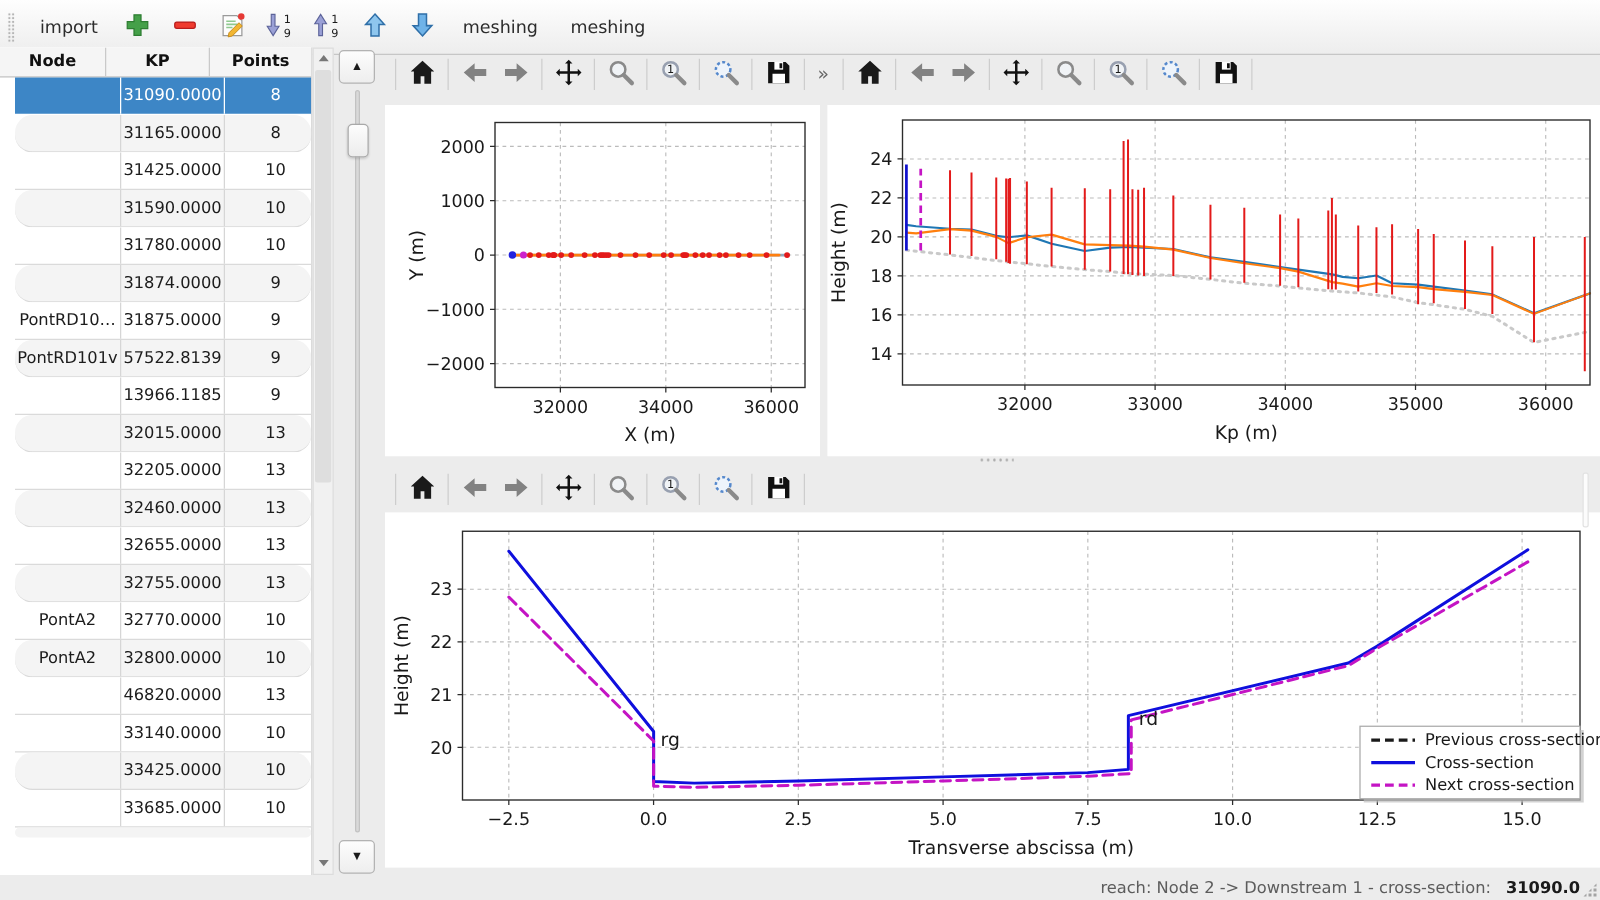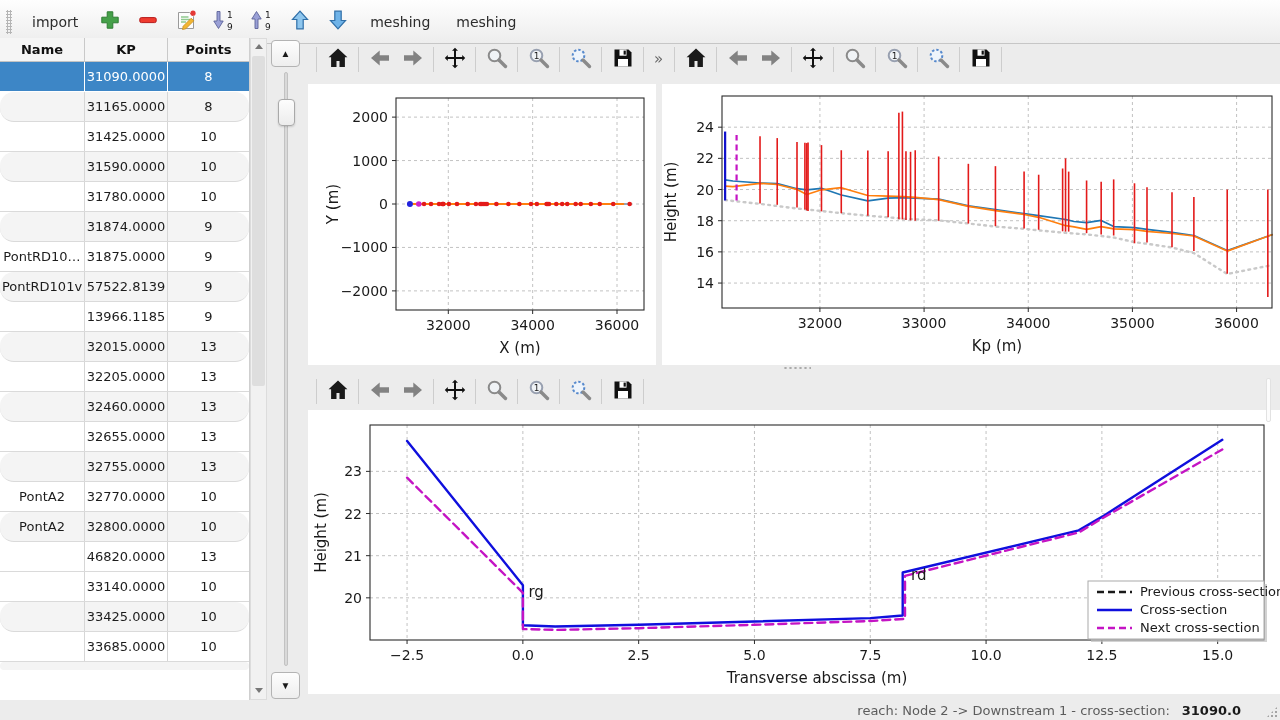--- a/index.html
+++ b/index.html
@@ -7,21 +7,21 @@
   .abs{position:absolute;}
   
   #main-toolbar{left:0;top:0;width:1280px;height:44px;background:linear-gradient(#fefefe,#ededed);border-bottom:1px solid #c6c6c6;box-sizing:border-box;display:flex;align-items:center;gap:6px;padding-left:6px;}
   .grip-v{width:6px;height:24px;background-image:radial-gradient(#b5b5b5 1px,transparent 1.2px);background-size:3px 3px;margin-right:4px;}
   .tb-text{font-size:14px;color:#2c2c2c;padding:5px 10px;background:none;border:none;font-family:inherit;}
   .tb-icon{width:32px;height:30px;display:flex;align-items:center;justify-content:center;background:none;border:none;padding:0;}
   
   #table-panel{left:0;top:38px;width:250px;height:662px;background:#fff;font-size:13px;border-right:1px solid #cfcfcf;box-sizing:border-box;overflow:hidden;}
   .thead{display:grid;grid-template-columns:85px 83px 82px;height:23px;background:#f5f5f5;border-bottom:1px solid #c3c3c3;}
   .th{display:flex;align-items:center;justify-content:center;font-weight:bold;color:#111;border-right:1px solid #c9c9c9;box-sizing:border-box;}
-  .trow{display:grid;grid-template-columns:85px 83px 82px;height:30px;border-bottom:1px solid #dadada;box-sizing:border-box;background:#fff;color:#1c1c1c;}
+  .trow{display:grid;grid-template-columns:85px 83px 82px;height:30px;border-bottom:1px solid #dadada;box-sizing:border-box;background:#fff;color:#1c1c1c;margin-left:12px;}
   .trow.alt{background:#f4f4f4;border-radius:14px;}
   .trow.selected{background:#3d86c6;color:#fff;border-bottom:1px solid #fff;}
   .tcell{display:flex;align-items:center;justify-content:center;border-right:1px solid #d6d6d6;box-sizing:border-box;overflow:hidden;white-space:nowrap;}
   .trow.selected .tcell{border-right:1px solid #fff;}
   
   #table-scrollbar{left:250px;top:38px;width:17px;height:662px;background:#f1f1f1;border:1px solid #dcdcdc;box-sizing:border-box;}
   #table-scroll-thumb{left:252px;top:56px;width:13px;height:330px;background:#dedede;border-radius:2px;}
   .mini-arrow{width:0;height:0;position:absolute;left:255px;}
   
   .slider-btn{left:271px;width:29px;height:27px;background:linear-gradient(#fdfdfd,#eeeeee);border:1px solid #b3b3b3;border-radius:4px;box-sizing:border-box;display:flex;align-items:center;justify-content:center;font-size:10px;color:#1a1a1a;padding:0;}
@@ -37,21 +37,21 @@
   .fig svg{width:100%;height:100%;display:block;}
   svg text{font-family:"DejaVu Sans",sans-serif;fill:#1a1a1a;}
   .tick{font-size:14px;}
   .axlabel{font-size:15px;}
   .annot{font-size:15px;}
   .legtext{font-size:13px;}
   
   #splitter-handle{left:783px;top:366px;width:28px;height:4px;background-image:radial-gradient(#ababab 1.1px,transparent 1.3px);background-size:5px 4px;}
   #side-scroll{left:1266px;top:378px;width:5px;height:44px;background:#fcfcfc;border:1px solid #e2e2e2;border-radius:2px;box-sizing:border-box;}
   
-  #status-bar{left:0;top:700px;width:1280px;height:20px;background:#ececec;display:flex;align-items:center;justify-content:flex-end;padding-right:39px;box-sizing:border-box;font-size:13px;color:#5c5c5c;}
+  #status-bar{left:0;top:700px;width:1280px;height:20px;background:#ececec;display:flex;align-items:center;justify-content:flex-end;padding-right:16px;box-sizing:border-box;font-size:13px;color:#5c5c5c;}
   #status-bar b{color:#1a1a1a;margin-left:12px;}
   #resize-grip{right:2px;bottom:2px;width:12px;height:12px;position:absolute;background-image:radial-gradient(#a3a3a3 1.2px,transparent 1.4px);background-size:4px 4px;background-position:bottom right;clip-path:polygon(100% 0,100% 100%,0 100%);}
 </style>
 </head>
 <body>
 
 <div id="main-toolbar" class="abs">
   <div class="grip-v"></div>
   <button class="tb-text">import</button>
   <button class="tb-icon">
@@ -95,21 +95,21 @@
     <span><svg width="24" height="24" viewBox="0 0 24 24">
           <path d="M12 20.8l7.5-8.3h-4.3V3.2H8.8v9.3H4.5z" fill="#6fb3e8" stroke="#2f6fa8" stroke-width="1.2"></path>
         </svg></span>
   </button>
   <button class="tb-text">meshing</button>
   <button class="tb-text">meshing</button>
 </div>
 
 <div id="table-panel" class="abs">
   <div class="thead">
-    <div class="th">Name</div>
+    <div class="th">Node</div>
     <div class="th">KP</div>
     <div class="th">Points</div>
   </div>
   <div id="table-body">
       <div class="trow selected">
         <div class="tcell"></div>
         <div class="tcell">31090.0000</div>
         <div class="tcell">8</div>
       </div>
       <div class="trow alt">

